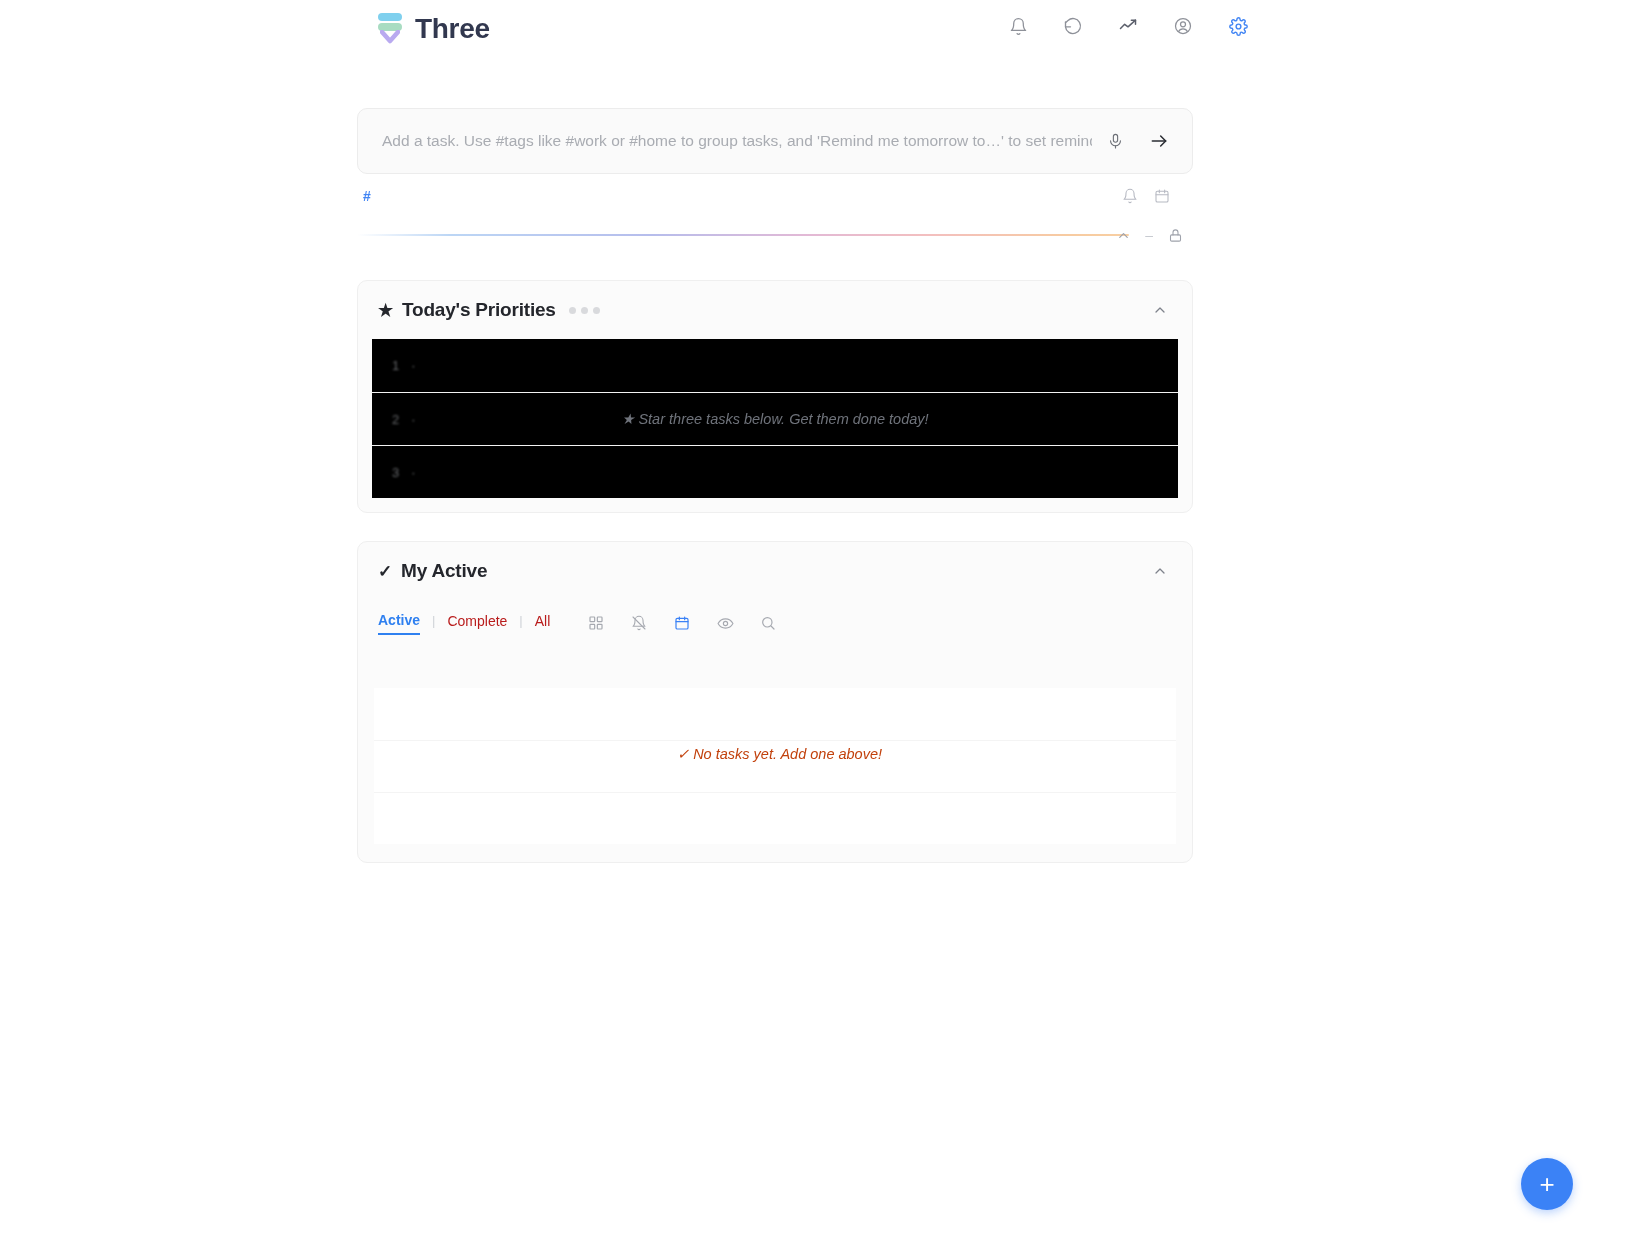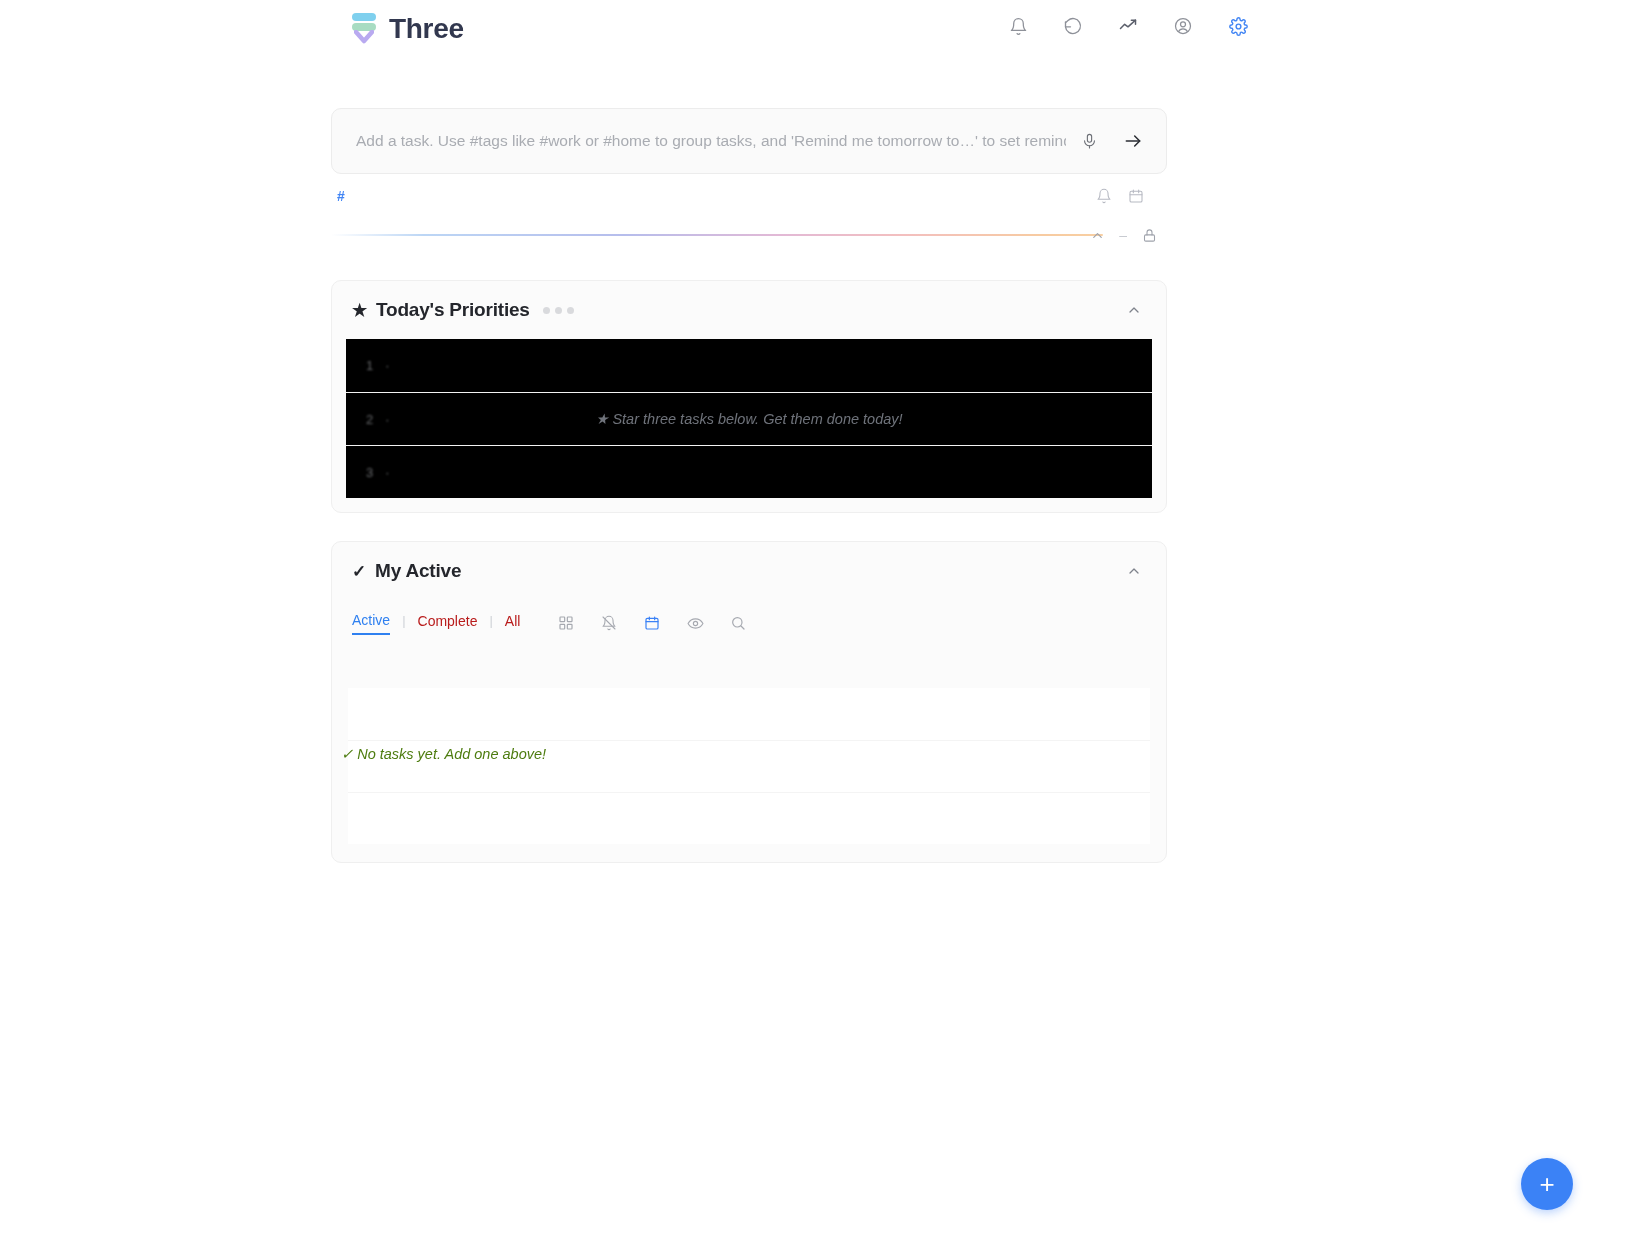--- a/index.html
+++ b/index.html
@@ -65,20 +65,21 @@
     display: flex; align-items: center; justify-content: center;
     color: #5b5f6b;
     cursor: pointer;
   }
   .top-icons .ti.muted { color: #8e9199; }
   .top-icons .ti.accent { color: #4285f4; }
 
   
   .page {
     width: 1332px;
+    padding-left: 26px;
   }
   .col {
     width: 836px;
     margin: 0 auto;
     margin-left: 331px;
   }
 
   
   .composer {
     margin-top: 48px;
@@ -245,21 +246,21 @@
     gap: 0;
   }
   .tab {
     font-size: 14px;
     color: #b91c1c;
     cursor: pointer;
     padding-bottom: 5px;
   }
   .tab.active {
     color: #2f80f0;
-    font-weight: 400;
+    font-weight: 700;
     border-bottom: 2px solid #2f80f0;
   }
   .sep {
     font-size: 13px;
     color: #cfd2d7;
     margin: 0 12px;
     padding-bottom: 5px;
   }
   .tab-icons {
     display: flex;
@@ -279,24 +280,24 @@
   .task-band {
     height: 52px;
     background: #ffffff;
     border-top: 1px solid #f4f4f4;
   }
   .task-band.first { border-top: none; }
   .empty-hint {
     position: absolute;
     left: 9px; right: 0;
     top: 100px;
-    text-align: left;
+    text-align: center;
     font-size: 14.5px;
     font-style: italic;
-    color: #4d7c0f;
+    color: #c2410c;
   }
   .pre-gap { height: 42px; }
 
   
   .fab {
     position: absolute;
     right: 53px;
     bottom: 25px;
     width: 52px; height: 52px;
     border-radius: 50%;

